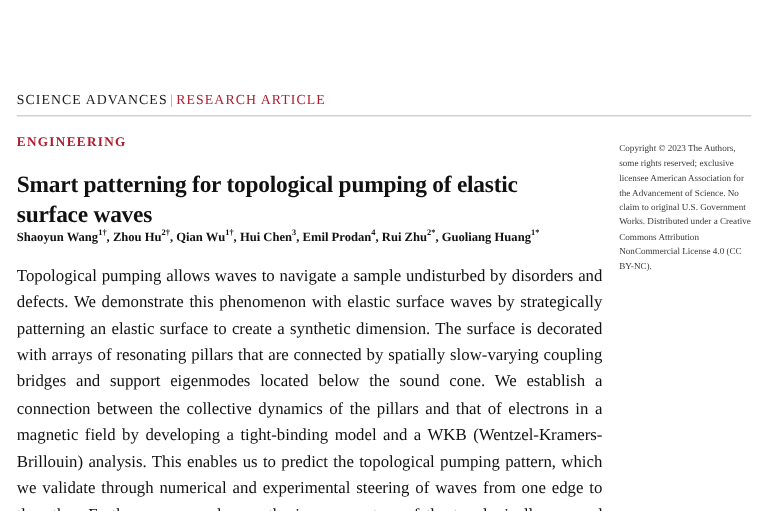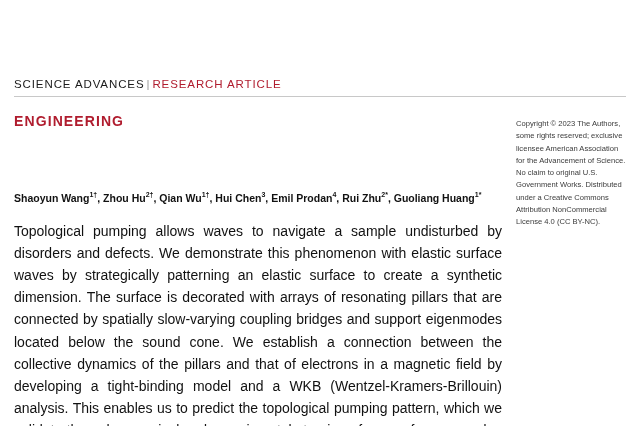--- a/index.html
+++ b/index.html
@@ -13,20 +13,21 @@
     font-family: "Liberation Sans", sans-serif;
     color: #000000;
     overflow: hidden;
   }
   .page {
     position: relative;
     width: 640px;
     height: 356px;
     background: #ffffff;
     box-sizing: border-box;
+    font-family: Liberation Serif, serif;
   }
   .top-bar {
     position: absolute;
     left: 0;
     top: 0;
     width: 640px;
     height: 72px;
     background: #ffffff;
   }
   .journal-line {
@@ -53,21 +54,21 @@
     left: 14px;
     top: 96px;
     width: 612px;
     height: 1px;
     background: #c8c8c8;
   }
   .subject {
     position: absolute;
     left: 14px;
     top: 113px;
-    font-size: 14px;
+    font-size: 11px;
     font-weight: 700;
     letter-spacing: 1.1px;
     color: #b01c2e;
     text-align: center;
   }
   .title {
     position: absolute;
     left: 14px;
     top: 130px;
     width: 480px;
@@ -120,20 +121,21 @@
   <div class="top-bar"></div>
 
   <div class="journal-line">
     <span class="journal-name">SCIENCE ADVANCES</span><span class="journal-sep">|</span><span class="journal-section">RESEARCH ARTICLE</span>
   </div>
 
   <div class="rule"></div>
 
   <div class="subject">ENGINEERING</div>
 
+  <h1 class="title">Smart patterning for topological pumping of elastic surface waves</h1>
 
   <div class="authors">Shaoyun Wang<sup>1†</sup>, Zhou Hu<sup>2†</sup>, Qian Wu<sup>1†</sup>, Hui Chen<sup>3</sup>, Emil Prodan<sup>4</sup>, Rui Zhu<sup>2*</sup>, Guoliang Huang<sup>1*</sup></div>
 
   <div class="abstract">Topological pumping allows waves to navigate a sample undisturbed by disorders and defects. We demonstrate this phenomenon with elastic surface waves by strategically patterning an elastic surface to create a synthetic dimension. The surface is decorated with arrays of resonating pillars that are connected by spatially slow-varying coupling bridges and support eigenmodes located below the sound cone. We establish a connection between the collective dynamics of the pillars and that of electrons in a magnetic field by developing a tight-binding model and a WKB (Wentzel-Kramers-Brillouin) analysis. This enables us to predict the topological pumping pattern, which we validate through numerical and experimental steering of waves from one edge to the other. Furthermore, we observe the immune nature of the topologically pumped surface waves to disorder and defects. The combination of surface patterning and WKB analysis provides a versatile platform for control-ling surface waves and exploring topological matter in higher dimensions.</div>
 
   <div class="copyright">Copyright © 2023 The Authors, some rights reserved; exclusive licensee American Association for the Advancement of Science. No claim to original U.S. Government Works. Distributed under a Creative Commons Attribution NonCommercial License 4.0 (CC BY-NC).</div>
 
 </div>
 
 </body></html>

